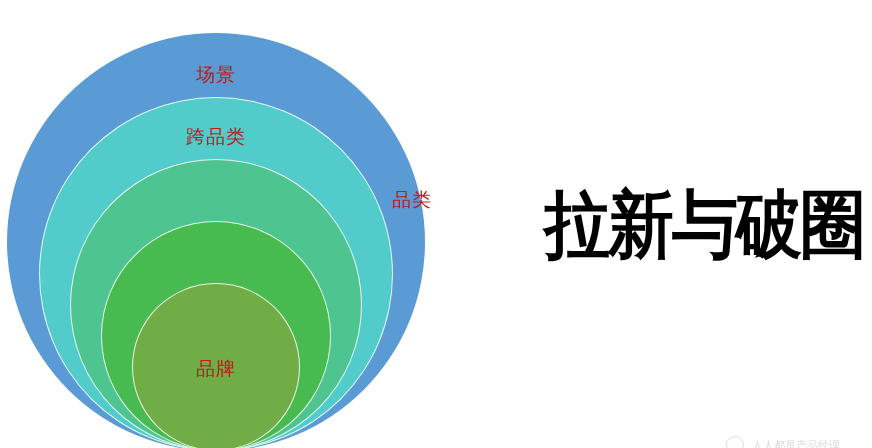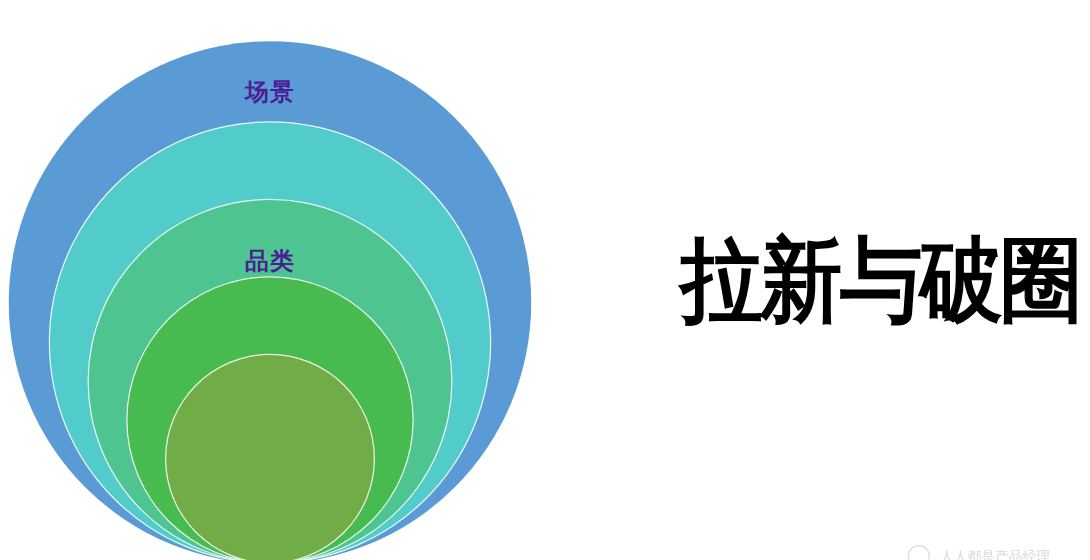--- a/index.html
+++ b/index.html
@@ -27,23 +27,23 @@
       box-sizing: border-box;
     }
     .ring.inner {
       border: 1.5px solid rgba(255,255,255,0.85);
     }
     .ring-label {
       position: absolute;
       left: 0;
       width: 432px;
       text-align: center;
-      color: #4c1d95;
+      color: #b91c1c;
       font-family: "DejaVu Sans", sans-serif;
-      font-weight: bold;
+      font-weight: normal;
       font-size: 19px;
       letter-spacing: 1px;
       line-height: 24px;
     }
     .title {
       position: absolute;
       left: 544px;
       top: 176px;
       width: 328px;
       height: 96px;
@@ -81,21 +81,23 @@
 <body>
 
 <div class="diagram">
   <div class="ring" style="width: 418px; height: 418px; left: 7px; top: 33px; background: rgb(91, 155, 213);"></div>
   <div class="ring inner" style="width: 354px; height: 354px; left: 39px; top: 97px; background: rgb(82, 203, 203);"></div>
   <div class="ring inner" style="width: 292px; height: 292px; left: 70px; top: 159px; background: rgb(78, 196, 145);"></div>
   <div class="ring inner" style="width: 230px; height: 230px; left: 101px; top: 221px; background: rgb(71, 186, 80);"></div>
   <div class="ring inner" style="width: 168px; height: 168px; left: 132px; top: 283px; background: rgb(113, 173, 71);"></div>
 
   <div class="ring-label" style="top: 62px;">场景</div>
-  <div class="ring-label" style="top: 197px;">品类</div>
+  <div class="ring-label" style="top: 124px;">跨品类</div>
+  <div class="ring-label" style="top: 187px; text-align: right;">品类</div>
+  <div class="ring-label" style="top: 356px;">品牌</div>
 </div>
 
 <div class="title">拉新与破圈</div>
 
 <div class="watermark">
   <span class="wm-icon"></span>
   <span>人人都是产品经理</span>
 </div>
 
 </body></html>

